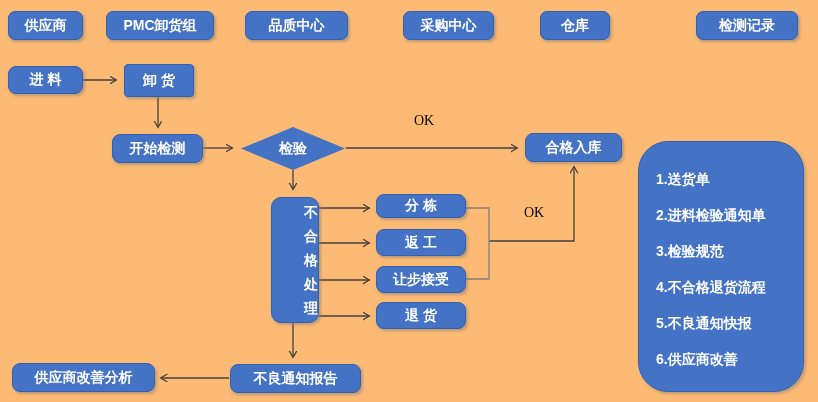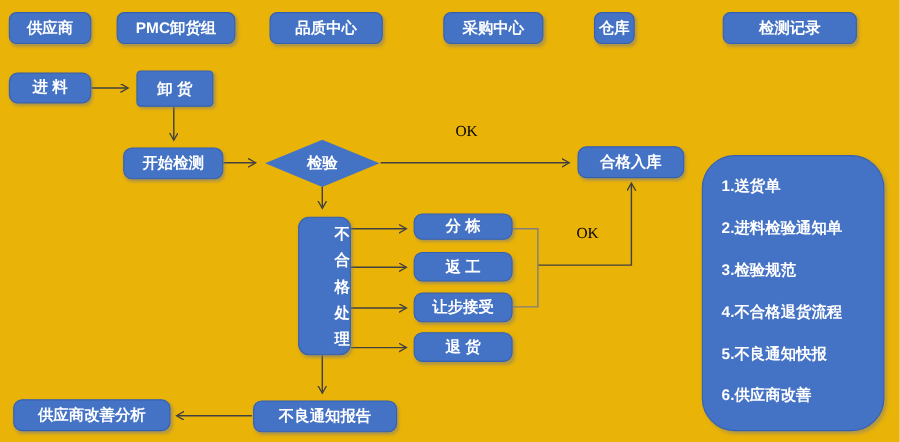--- a/index.html
+++ b/index.html
@@ -1,17 +1,17 @@
 <!DOCTYPE html>
 <html><head>
 <meta charset="utf-8">
 <style>
   html,body { margin:0; padding:0; background:#fff; }
   .canvas {
-    position:relative; width:818px; height:402px; background:#eab308;
+    position:relative; width:818px; height:402px; background:#fdba74;
     font-family:"Liberation Sans", sans-serif; overflow:hidden;
   }
   svg.connectors { position:absolute; left:0; top:0; pointer-events:none; }
   .node {
     position:absolute; box-sizing:border-box;
     background:#4472C4; border:1px solid #3560ae; border-radius:8px;
     color:#fff; font-weight:bold; font-size:14px;
     display:flex; align-items:center; justify-content:center; text-align:center;
     box-shadow:1.5px 2px 2.5px rgba(125,125,125,.5);
     line-height:1.1; white-space:pre;
@@ -27,21 +27,21 @@
   .ok-label {
     position:absolute; font-family:"Liberation Serif", serif;
     font-weight:normal; font-size:14px; color:#000;
   }
   .panel {
     position:absolute; left:638px; top:141px; width:166px; height:251px;
     box-sizing:border-box; background:#4472C4; border:1px solid #3560ae;
     border-radius:30px; box-shadow:2px 2px 3px rgba(125,125,125,.5);
     color:#fff; font-weight:bold; font-size:14px;
     display:flex; flex-direction:column; justify-content:space-between;
-    padding:19px 8px 22px 17px;
+    padding:29px 8px 22px 17px;
   }
   .panel-item { white-space:pre; }
 </style>
 </head>
 <body>
 
 <div class="canvas">
 
   <svg class="connectors" width="818" height="402" viewBox="0 0 818 402">
     <defs>
@@ -63,22 +63,22 @@
       <path d="M293,323 V357" marker-end="url(#arr)"></path>
       <path d="M229,378 H161" marker-end="url(#arr)"></path>
     </g>
     <path d="M466,208 H489 V279 H466" fill="none" stroke="#808080" stroke-width="1.3"></path>
   </svg>
 
   <div class="node lane" style="left:8px;top:11px;width:75px;height:29px">供应商</div>
   <div class="node lane" style="left:106px;top:11px;width:108px;height:29px">PMC卸货组</div>
   <div class="node lane" style="left:245px;top:11px;width:103px;height:29px">品质中心</div>
   <div class="node lane" style="left:403px;top:11px;width:91px;height:29px">采购中心</div>
-  <div class="node lane" style="left:540px;top:11px;width:37px;height:29px">仓库</div>
-  <div class="node lane" style="left:657px;top:11px;width:122px;height:29px">检测记录</div>
+  <div class="node lane" style="left:540px;top:11px;width:70px;height:29px">仓库</div>
+  <div class="node lane" style="left:696px;top:11px;width:102px;height:29px">检测记录</div>
 
   <div class="node" style="left:8px;top:66px;width:75px;height:28px">进 料</div>
   <div class="node" style="left:124px;top:64px;width:70px;height:33px;border-radius:4px">卸 货</div>
   <div class="node" style="left:112px;top:134px;width:91px;height:29px">开始检测</div>
   <div class="node diamond" style="left:241px;top:127px;width:104px;height:43px">检验</div>
   <div class="node" style="left:525px;top:133px;width:97px;height:29px">合格入库</div>
 
   <div class="node vnode" style="left:271px;top:197px;width:48px;height:126px">
     <span class="vtext">不合格处理</span>
   </div>

